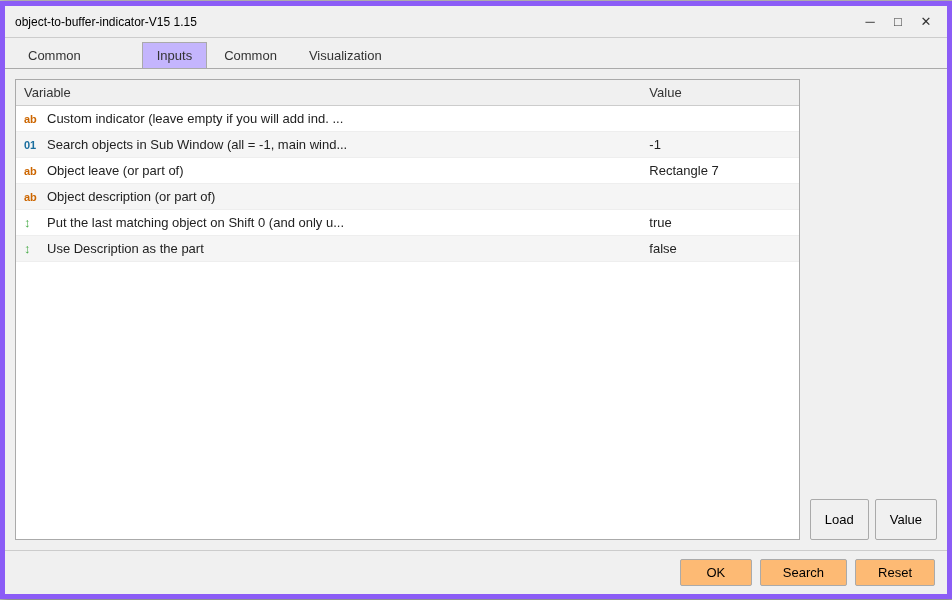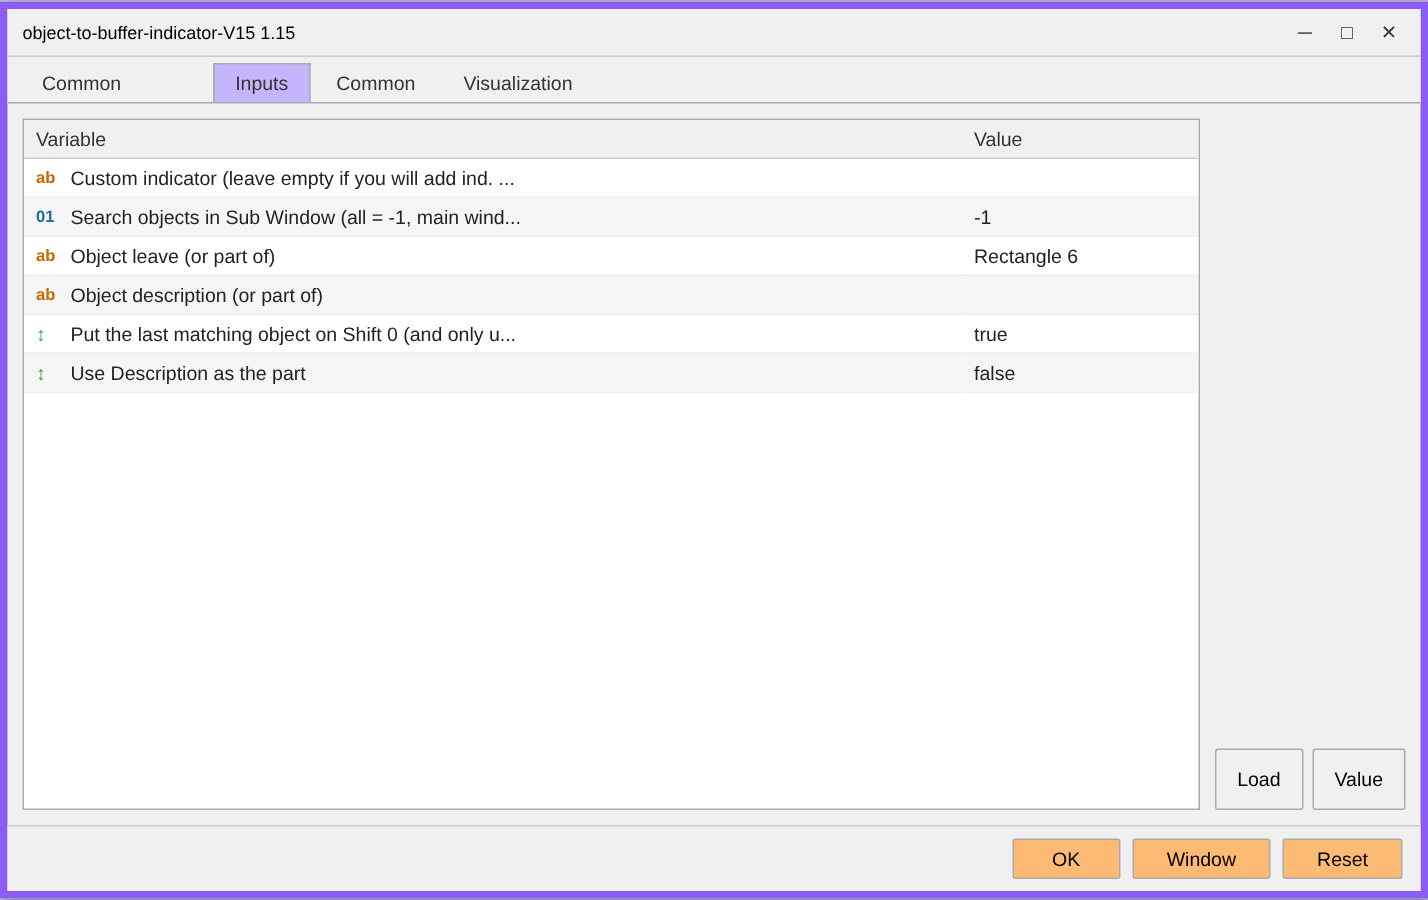--- a/index.html
+++ b/index.html
@@ -216,21 +216,21 @@
               </td>
               <td>-1</td>
             </tr>
             <tr>
               <td>
                 <div class="var-cell">
                   <span class="type-badge type-ab">ab</span>
                   <span>Object leave (or part of)</span>
                 </div>
               </td>
-              <td>Rectangle 6</td>
+              <td>Rectangle 7</td>
             </tr>
             <tr>
               <td>
                 <div class="var-cell">
                   <span class="type-badge type-ab">ab</span>
                   <span>Object description (or part of)</span>
                 </div>
               </td>
               <td></td>
             </tr>
@@ -257,16 +257,16 @@
     </div>
 
     <div class="sidebar-buttons">
       <button class="sidebar-btn">Load</button>
       <button class="sidebar-btn">Value</button>
     </div>
   </div>
 
   <div class="footer">
     <button class="footer-btn">OK</button>
-    <button class="footer-btn">Window</button>
+    <button class="footer-btn">Search</button>
     <button class="footer-btn">Reset</button>
   </div>
 </div>
 
 </body></html>

